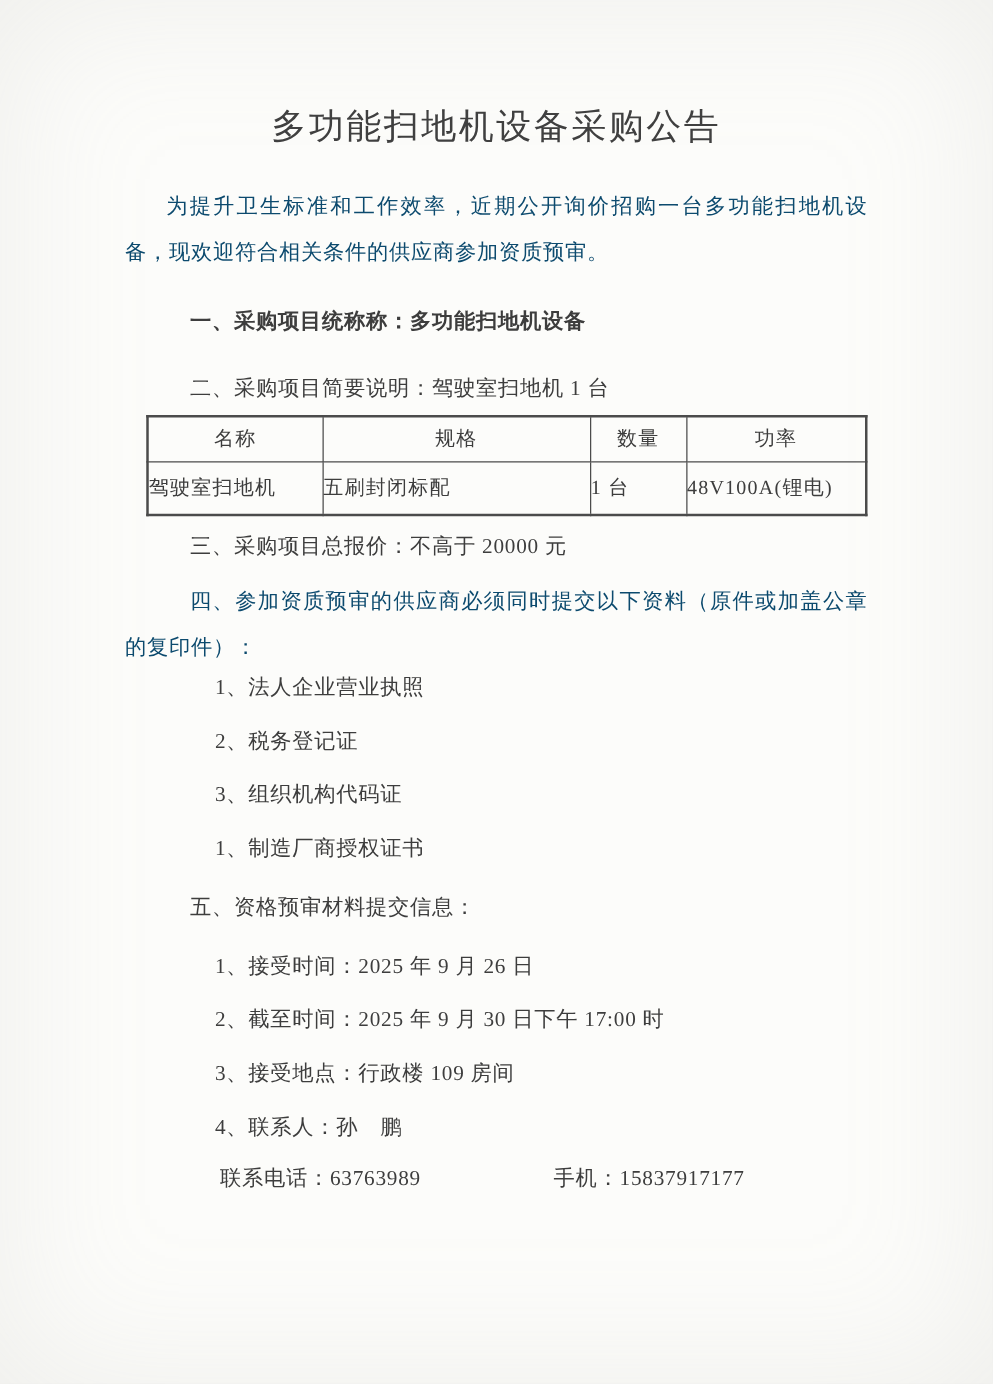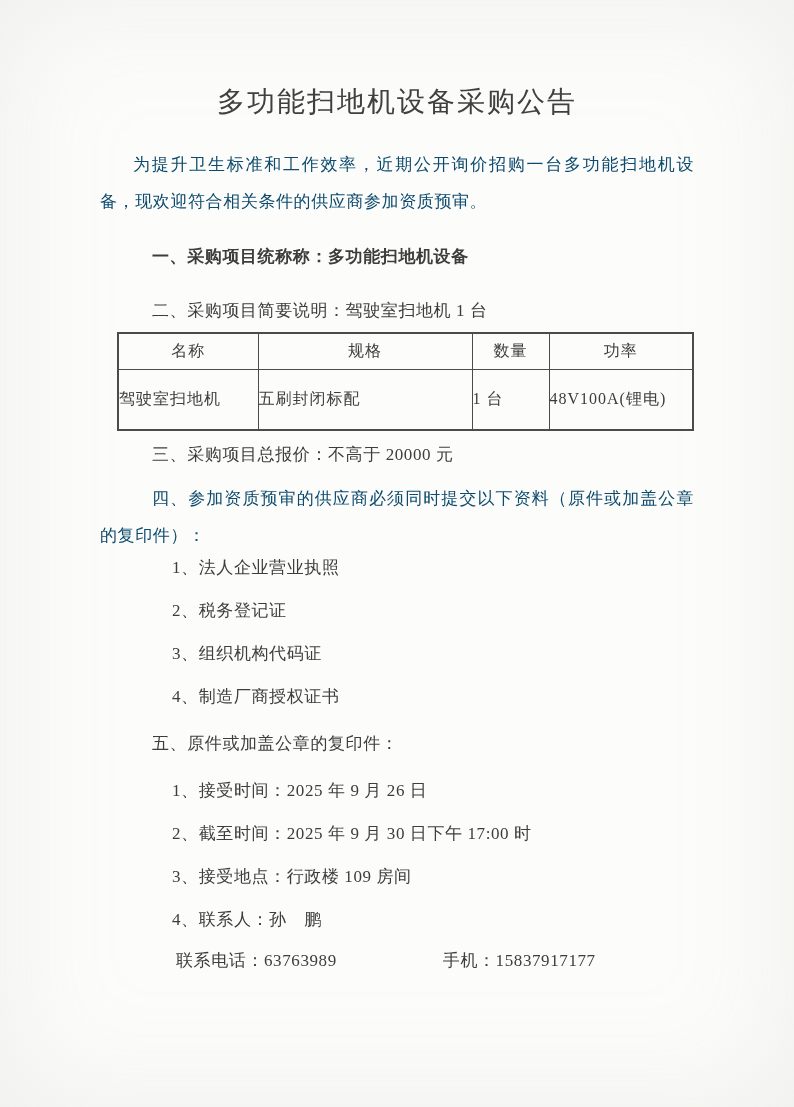--- a/index.html
+++ b/index.html
@@ -80,21 +80,21 @@
   .items-table td {
     border: 1px solid #4b4b4b;
     vertical-align: middle;
     font-weight: 400;
     font-size: 16px;
     letter-spacing: 1px;
     color: #3d3d3d;
     padding: 0;
   }
   .items-table th { height: 36px; }
-  .items-table td { height: 61px; }
+  .items-table td { height: 43px; }
   .col-name  { width: 140px; }
   .col-spec  { width: 214px; }
   .col-qty   { width: 77px;  }
   .col-power { width: 144px; }
 
   .list-line {
     font-size: 17px;
     line-height: 24px;
     letter-spacing: 0.6px;
     padding-left: 72px;
@@ -155,24 +155,24 @@
     </table>
 
     <p class="sec-line sec-3">三、采购项目总报价：不高于 20000 元</p>
 
     <p class="para sec-4">四、参加资质预审的供应商必须同时提交以下资料（原件或加盖公章的复印件）：</p>
 
     <div>
       <p class="list-line doc-0">1、法人企业营业执照</p>
       <p class="list-line doc-1">2、税务登记证</p>
       <p class="list-line doc-2">3、组织机构代码证</p>
-      <p class="list-line doc-3">4、制造厂商授权证书</p>
+      <p class="list-line doc-3">1、制造厂商授权证书</p>
     </div>
 
-    <p class="sec-line sec-5">五、原件或加盖公章的复印件：</p>
+    <p class="sec-line sec-5">五、资格预审材料提交信息：</p>
 
     <div>
       <p class="list-line sub-0">1、接受时间：2025 年 9 月 26 日</p>
       <p class="list-line sub-1">2、截至时间：2025 年 9 月 30 日下午 17:00 时</p>
       <p class="list-line sub-2">3、接受地点：行政楼 109 房间</p>
       <p class="list-line sub-3">4、联系人：孙　鹏</p>
     </div>
 
     <p class="contact-line">
       <span>联系电话：63763989</span><span class="contact-mobile">手机：15837917177</span>

